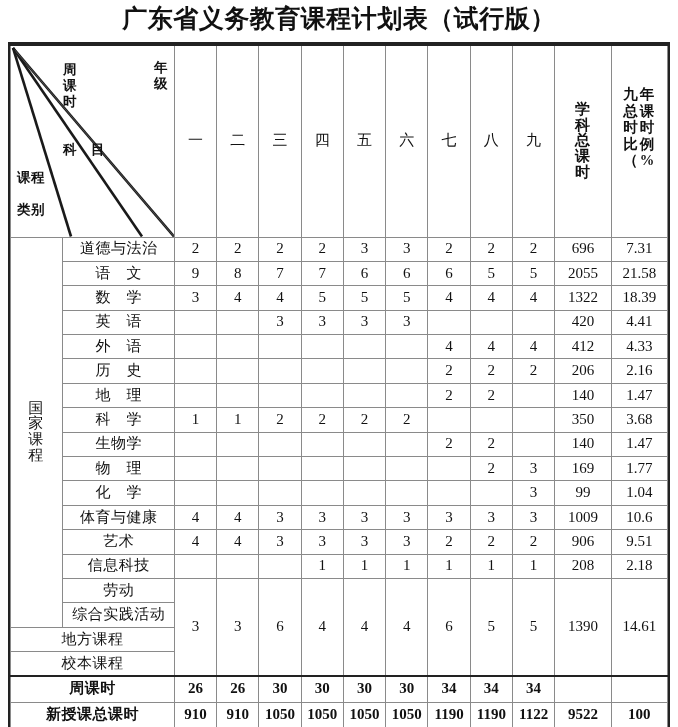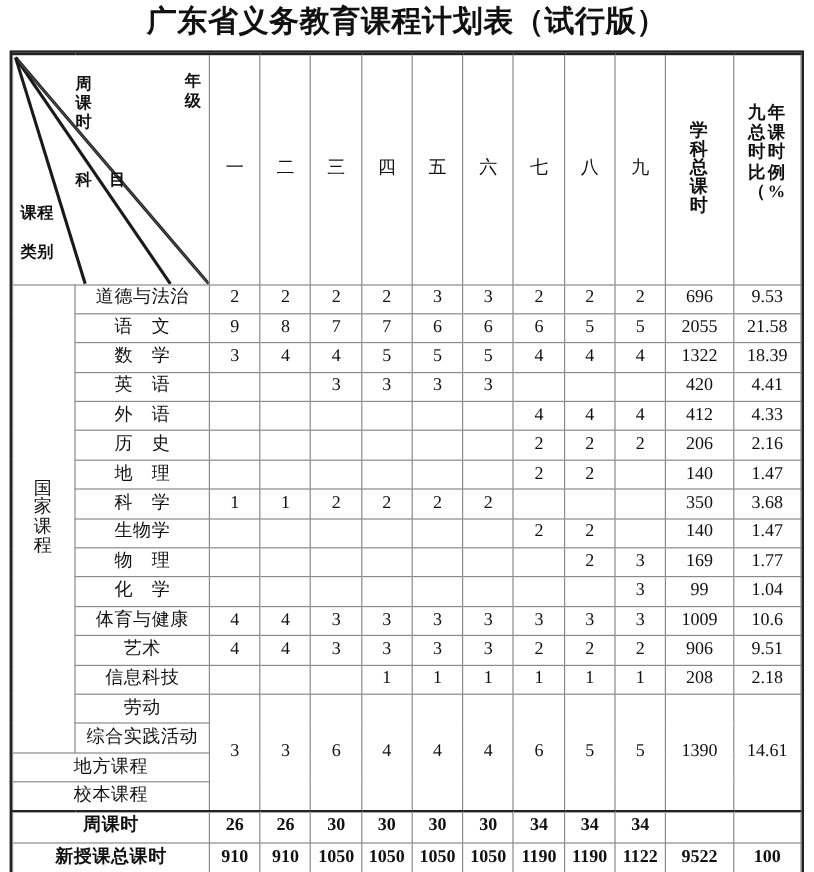--- a/index.html
+++ b/index.html
@@ -215,21 +215,21 @@
             <td class="num">2</td>
             <td class="num">2</td>
             <td class="num">2</td>
             <td class="num">2</td>
             <td class="num">3</td>
             <td class="num">3</td>
             <td class="num">2</td>
             <td class="num">2</td>
             <td class="num">2</td>
             <td class="tot">696</td>
-            <td class="tot">9.53</td>
+            <td class="tot">7.31</td>
           </tr>
           <tr style="height: 24.4px;">
             <td class="subjcell">语　文</td>
             <td class="num">9</td>
             <td class="num">8</td>
             <td class="num">7</td>
             <td class="num">7</td>
             <td class="num">6</td>
             <td class="num">6</td>
             <td class="num">6</td>

